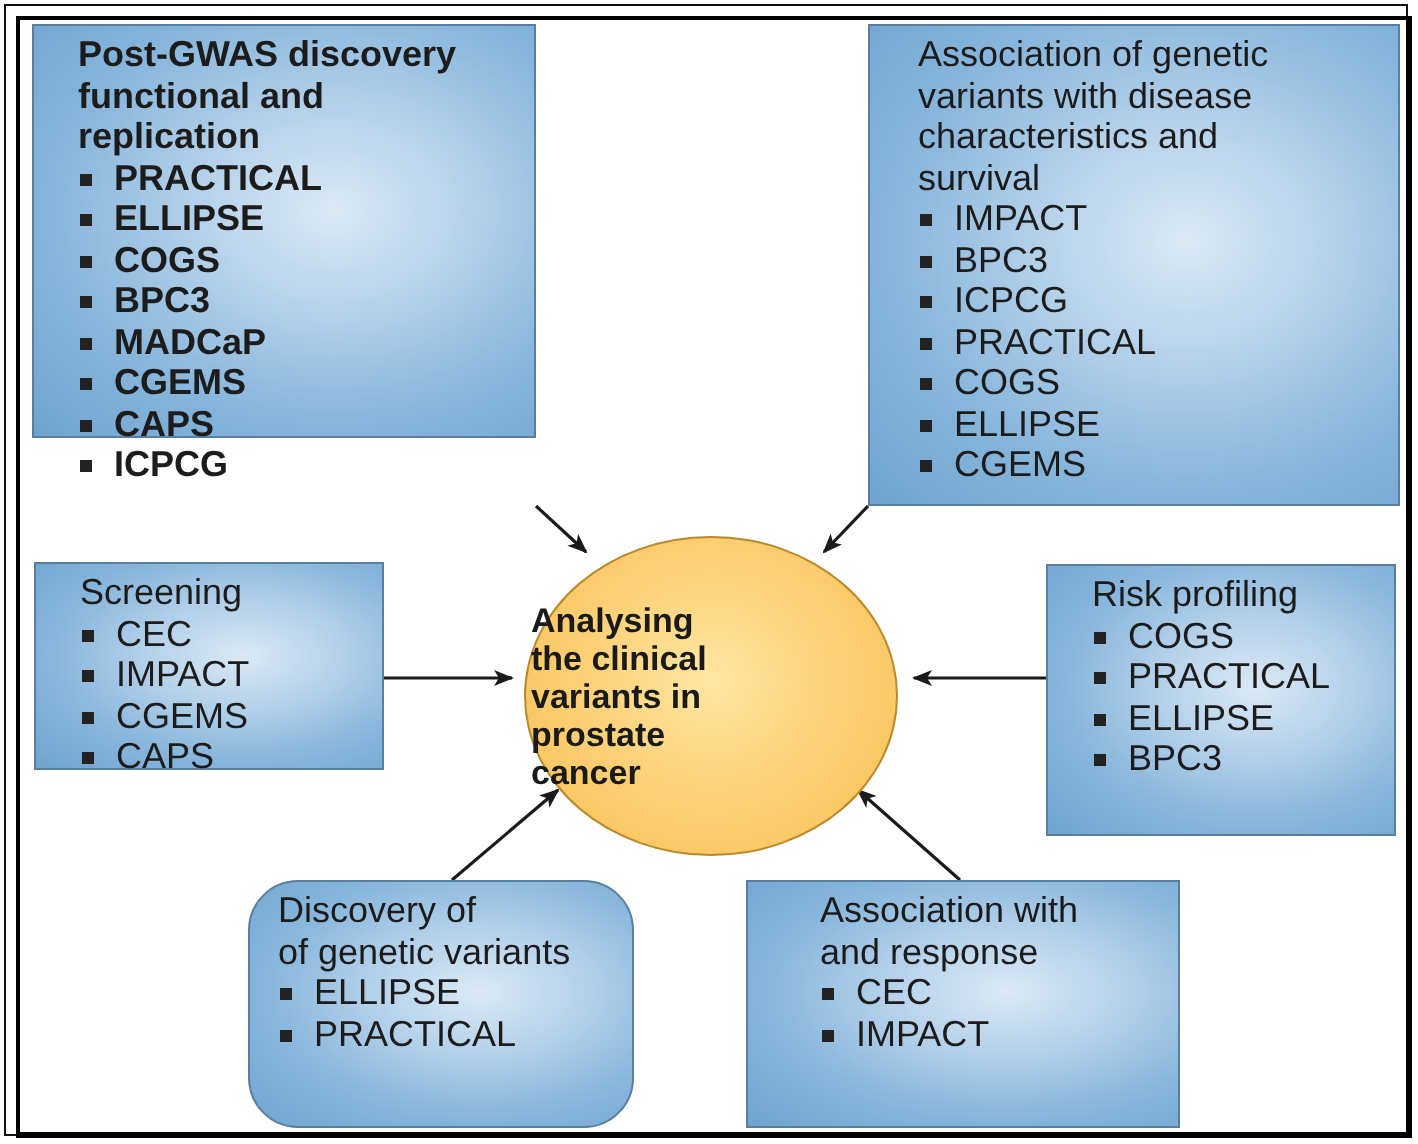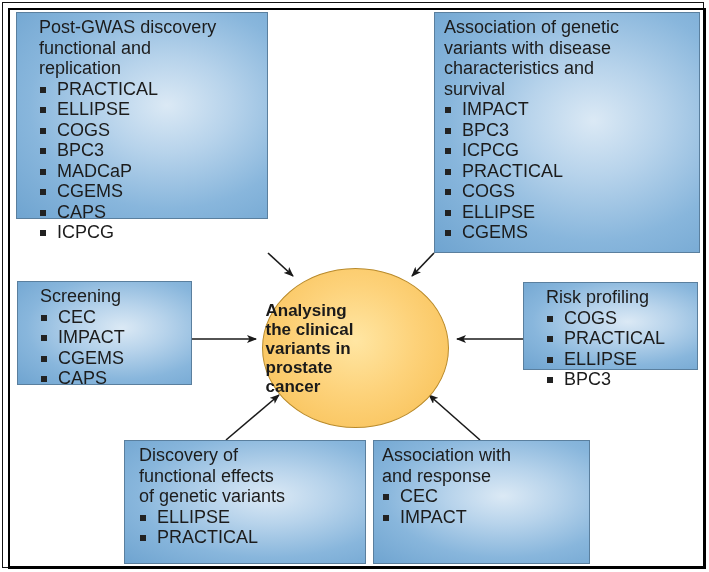--- a/index.html
+++ b/index.html
@@ -11,26 +11,26 @@
                  border-top:2px solid #000; border-left:2px solid #000;
                  border-right:3px solid #000; border-bottom:3px solid #000; box-sizing:border-box; }
   .box { position:absolute; box-sizing:border-box;
          border:1.5px solid #5a7f9e;
          background: radial-gradient(ellipse at 60% 45%, #dbe9f5 0%, #b7d3eb 30%, #88b6dc 65%, #6fa4d0 100%);
          color:#1c1c1c; padding:4px 10px 4px 22px; }
   .box .title { font-size:18px; line-height:20.5px; margin-left:0; }
   .box ul { list-style:none; margin:0; padding:0; }
   .box li { font-size:18px; line-height:20.5px; position:relative; padding-left:18px; }
   .box li .bullet { position:absolute; left:1px; top:8px; width:6px; height:6px; background:#222; display:block; }
-  #box-postgwas { left:16px; top:12px; width:252px; height:207px; }
-  #box-assoc { left:434px; top:12px; width:266px; height:241px; padding-left:9px; }
+  #box-postgwas { left:16px; top:12px; width:252px; height:207px;font-weight:bold; }
+  #box-assoc { left:434px; top:12px; width:266px; height:241px; padding-left:24px; }
   #box-screening { left:17px; top:281px; width:175px; height:104px; }
-  #box-risk { left:523px; top:282px; width:175px; height:88px; padding-left:22px; padding-right:4px; }
-  #box-functional { left:124px; top:440px; width:242px; height:124px; padding-left:14px; }
-  #box-treatment { left:373px; top:440px; width:217px; height:124px; padding-left:8px; }
+  #box-risk { left:523px; top:282px; width:175px; height:136px; padding-left:22px; padding-right:4px; }
+  #box-functional { left:124px; top:440px; width:193px; height:124px; padding-left:14px;border-radius:25px; }
+  #box-treatment { left:373px; top:440px; width:217px; height:124px; padding-left:36px; }
   .ellipse { position:absolute; left:262px; top:268px; width:187px; height:160px; border-radius:50%;
              box-sizing:border-box; border:1.5px solid #b98a2a;
              background: radial-gradient(ellipse at 50% 45%, #ffe6a3 0%, #fdd27a 45%, #f7bd4f 100%);
              display:flex; align-items:center; justify-content:center; text-align:left; }
   .ellipse span { font-weight:bold; font-size:17px; line-height:19px; color:#1a1a1a; width:180px; display:block; }
   svg.arrows { position:absolute; left:0; top:0; width:709px; height:572px; pointer-events:none; }
 </style>
 </head>
 <body>
 
@@ -107,21 +107,20 @@
     <li><i class="bullet"></i><span>COGS</span></li>
     <li><i class="bullet"></i><span>PRACTICAL</span></li>
     <li><i class="bullet"></i><span>ELLIPSE</span></li>
     <li><i class="bullet"></i><span>BPC3</span></li>
   </ul>
 </div>
 
 <div class="box" id="box-functional">
   <div class="title">
     <div>Discovery of</div>
-    <div>functional effects</div>
     <div>of genetic variants</div>
   </div>
   <ul>
     <li><i class="bullet"></i><span>ELLIPSE</span></li>
     <li><i class="bullet"></i><span>PRACTICAL</span></li>
   </ul>
 </div>
 
 <div class="box" id="box-treatment">
   <div class="title">

